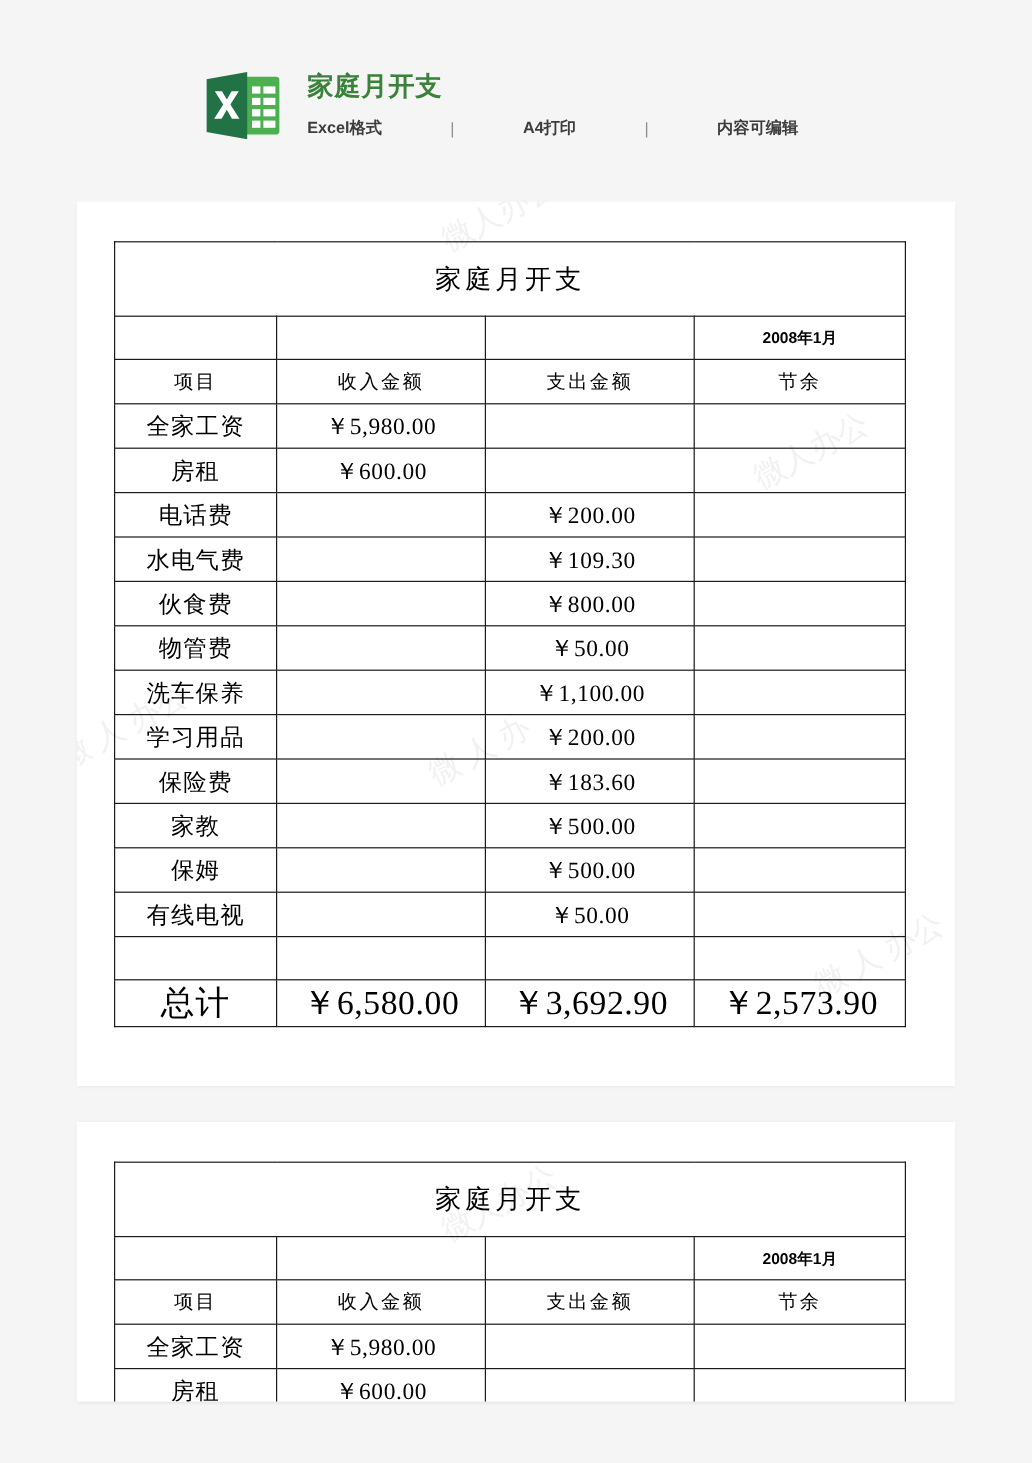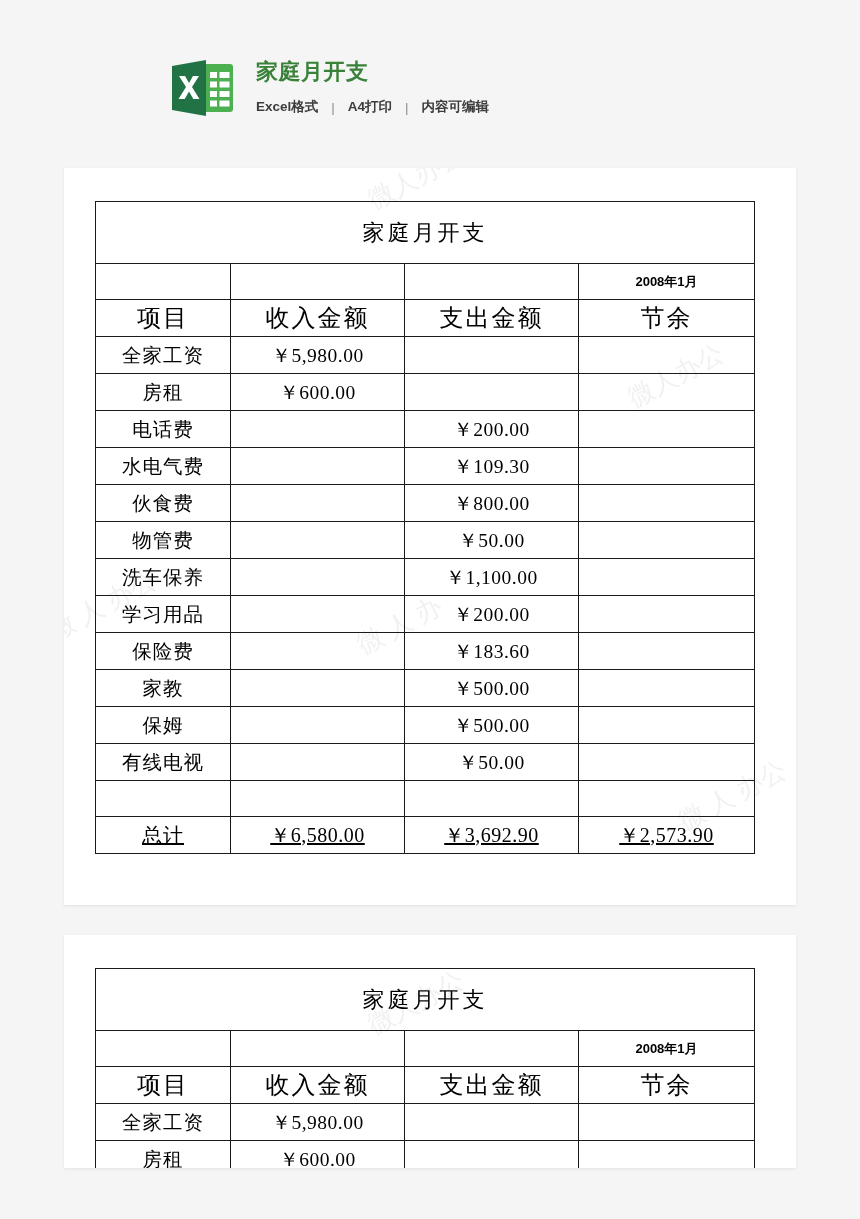--- a/index.html
+++ b/index.html
@@ -49,20 +49,21 @@
   }
 
   .doc-meta {
     margin-top: 13px;
     font-size: 13.5px;
     font-weight: bold;
     color: #3c3c3c;
     display: flex;
     align-items: center;
     white-space: nowrap;
+    gap: 44px;
   }
   .doc-meta .sep {
     color: #8c8c8c;
     font-weight: normal;
     padding: 0 13px;
   }
 
   
   .card {
     position: absolute;
@@ -118,23 +119,23 @@
     font-size: 22px;
     letter-spacing: 3px;
   }
   .row-date td { height: 36px; }
   .row-date td.datecell {
     font-family: "Liberation Sans", "DejaVu Sans", sans-serif;
     font-size: 13px;
     font-weight: bold;
     letter-spacing: 0px;
   }
-  .row-head td { font-size: 24px; letter-spacing: 2px; }
+  .row-head td { font-size: 16px; letter-spacing: 2px; }
   .row-blank td { height: 36px; }
-  .row-total td { font-size: 20px; text-decoration: underline; }
+  .row-total td { font-size: 28px; }
 
   .money { letter-spacing: 0.5px; }
   .label { letter-spacing: 1px; }
 </style>
 </head>
 <body>
 
 <div class="page">
 
   <div class="header">

